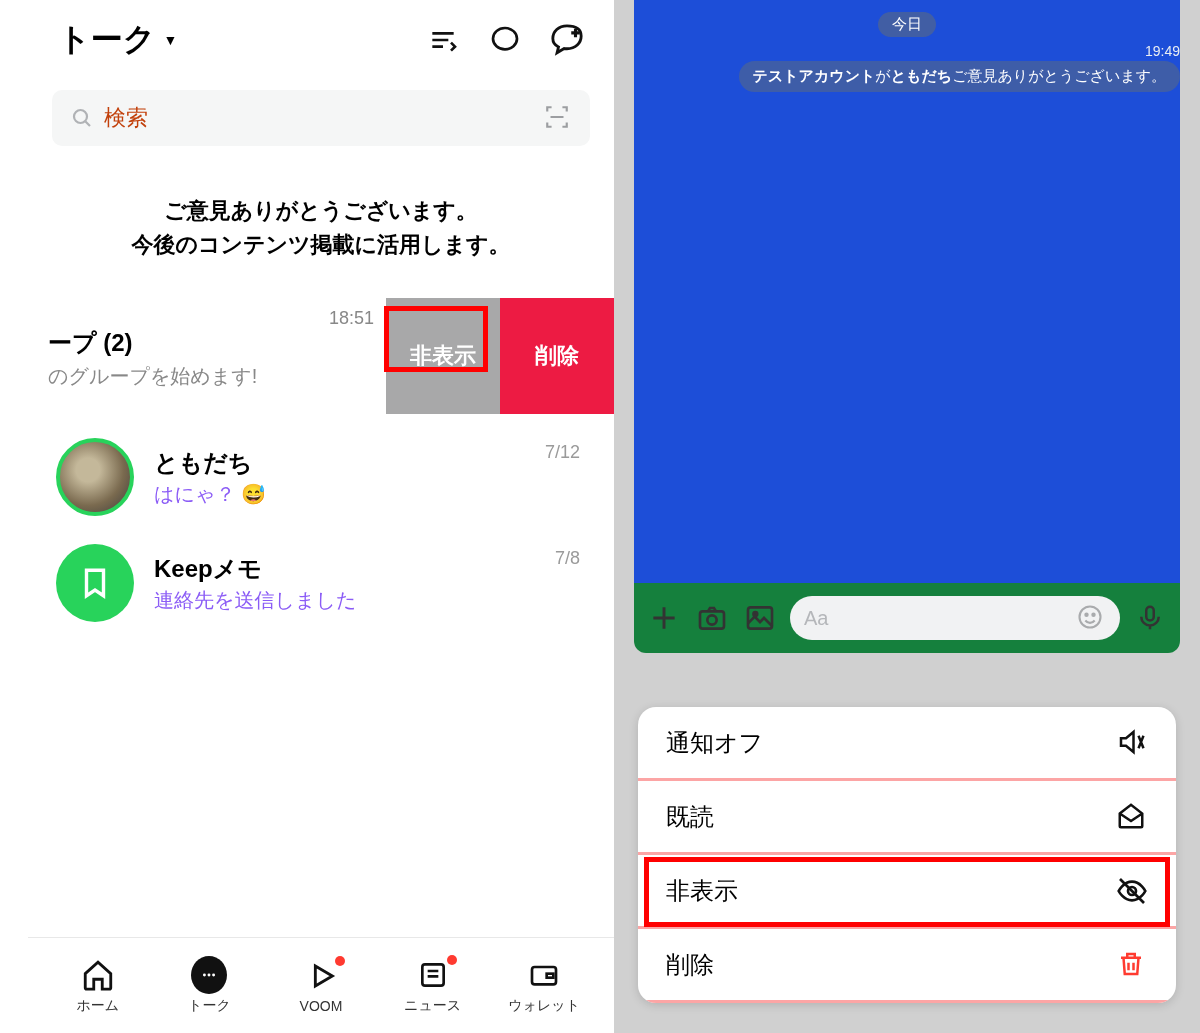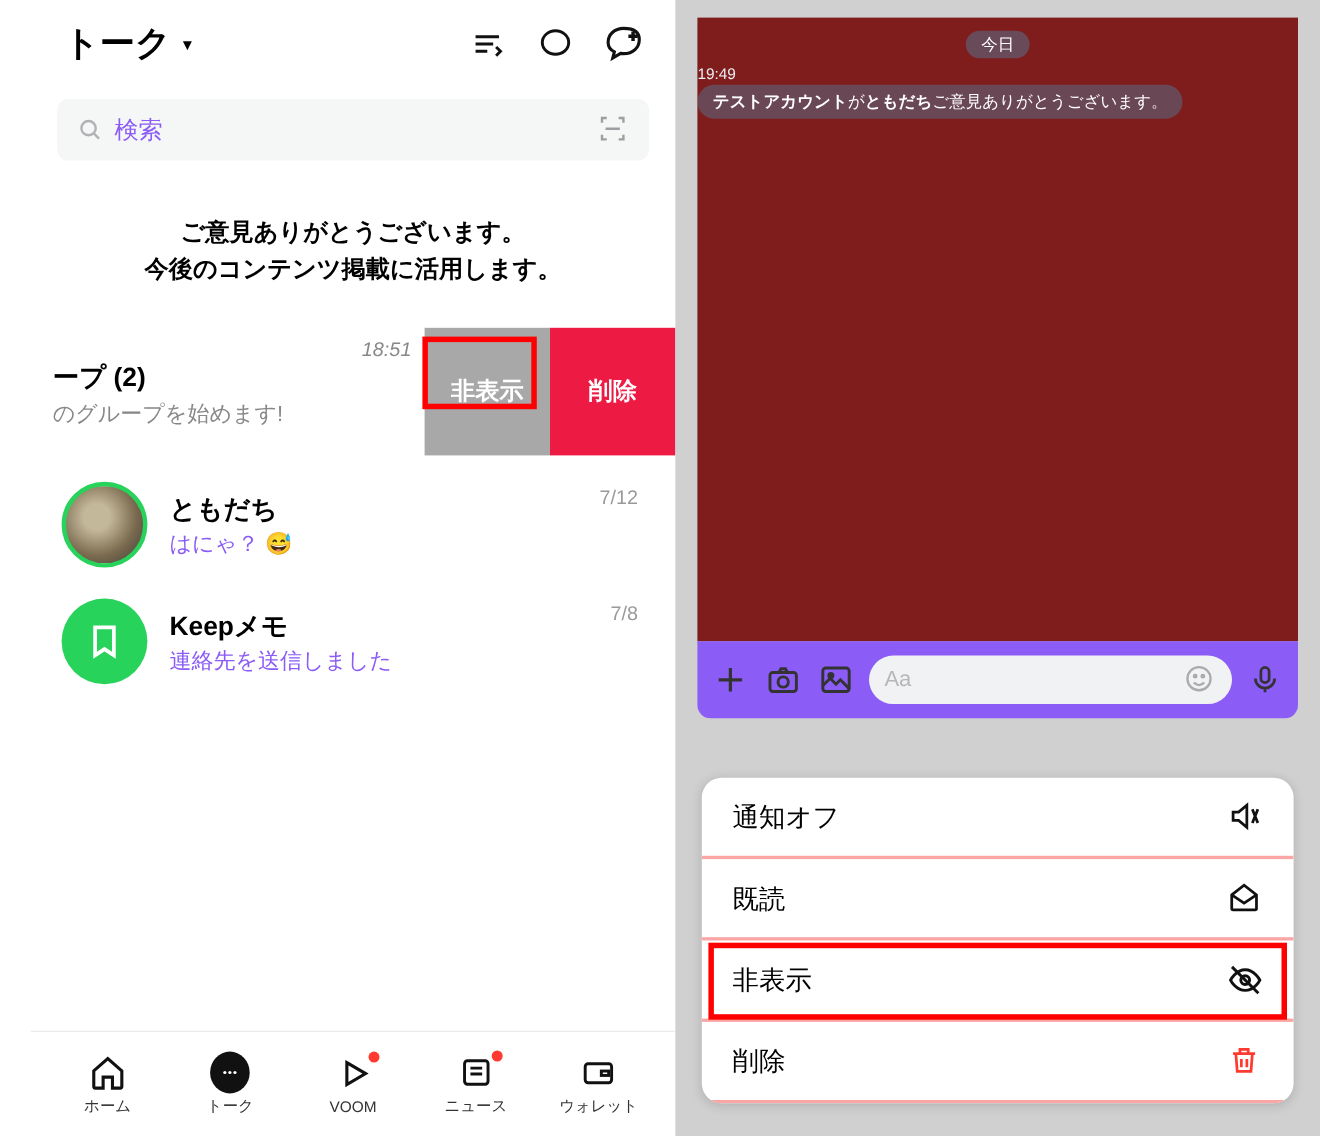--- a/index.html
+++ b/index.html
@@ -12,30 +12,30 @@
   .right-pane { width: 600px; height: 1033px; position: relative; background: #d0d0d0; }
 
   
   .l-header { display:flex; align-items:center; justify-content:space-between; padding: 18px 30px 10px 30px; }
   .l-title { font-size: 32px; font-weight: 800; display:flex; align-items:center; }
   .l-title .caret { font-size: 14px; margin-left: 8px; }
   .l-header-icons { display:flex; gap: 28px; }
   .hdr-ico { width:34px; height:34px; display:flex; align-items:center; justify-content:center; }
   .search-box { margin: 18px 24px 0 24px; height:56px; background:#f5f6f6; border-radius:10px; display:flex; align-items:center; padding:0 18px; color:#b8babc; }
   .search-box .sicon { width:24px; height:24px; margin-right:10px; }
-  .search-box .stxt { flex:1; font-size:22px; color:#8b5cf6; }
+  .search-box .stxt { flex:1; font-size:22px; color:#c2410c; }
   .scan-ico { width:28px; height:28px; }
   .feedback { text-align:center; font-size:22px; font-weight:700; margin-top:48px; line-height:1.55; }
 
   .swipe-row { position:relative; height:116px; margin-top:36px; }
   .swipe-content { position:absolute; left:0; top:0; width:580px; height:116px; display:flex; align-items:center; padding-left:0; }
   .swipe-text { flex:1; padding-left:20px; padding-top:4px; }
   .swipe-text .name { font-size:24px; font-weight:700; margin-bottom:4px; }
   .swipe-text .msg { font-size:20px; color:#888; }
-  .swipe-time { position:absolute; right:240px; top:10px; font-size:18px; color:#888;font-style:italic; }
+  .swipe-time { position:absolute; right:240px; top:10px; font-size:18px; color:#888; }
   .swipe-actions { position:absolute; right:0; top:0; height:116px; display:flex; }
   .act-hide   { width:114px; background:#a8a8a9; color:#fff; font-size:22px; font-weight:600; display:flex; align-items:center; justify-content:center; }
   .act-delete { width:114px; background:#ed1b43; color:#fff; font-size:22px; font-weight:600; display:flex; align-items:center; justify-content:center; }
   .red-box-left { position:absolute; border:5px solid #ff0000; }
 
   .chat-row { display:flex; align-items:center; padding:14px 28px; position:relative; }
   .avatar { width:78px; height:78px; border-radius:50%; flex-shrink:0; margin-right:20px; position:relative; }
   .avatar.friend { background: radial-gradient(circle at 40% 40%, #c4b89a 20%, #7a6a4f 60%, #3c3c3c 100%); border:4px solid #28d35b; }
   .avatar.keep { background:#28d35b; display:flex; align-items:center; justify-content:center; }
   .chat-info .name { font-size:24px; font-weight:700; margin-bottom:2px; }
@@ -43,28 +43,28 @@
   .chat-date { position:absolute; right:34px; top:18px; font-size:18px; color:#9a9a9a; }
 
   .tabbar { position:absolute; left:0; right:0; bottom:0; height:96px; border-top:1px solid #e8e8e8; display:flex; justify-content:space-around; align-items:center; padding:0 14px; background:#fff; }
   .tab { display:flex; flex-direction:column; align-items:center; gap:4px; width:100px; position:relative; }
   .tab .ticon { width:36px; height:36px; display:flex; align-items:center; justify-content:center; }
   .tab .tlabel { font-size:14px; color:#333; }
   .tab.active .ticon-bg { background:#111; border-radius:50%; width:38px; height:38px; display:flex; align-items:center; justify-content:center; }
   .dot { position:absolute; top:-2px; right:26px; width:10px; height:10px; background:#ff3a30; border-radius:50%; }
 
   
-  .chat-screen { position:absolute; left:20px; right:20px; top:0; bottom:380px; background:#7f1d1d; border-radius:0 0 12px 12px; overflow:hidden;margin-top:16px; }
+  .chat-screen { position:absolute; left:20px; right:20px; top:0; bottom:380px; background:#1d4ed8; border-radius:0 0 12px 12px; overflow:hidden; }
   .date-pill { margin:12px auto 6px auto; background:rgba(90,105,130,.6); color:#fff; font-size:15px; padding:3px 14px; border-radius:14px; width:fit-content; }
-  .sys-msg-wrap { text-align:left; }
+  .sys-msg-wrap { text-align:right; }
   .sys-time { color:#e9edf3; font-size:14px; margin-bottom:2px; }
   .sys-msg { display:inline-block; background:rgba(90,105,130,.55); color:#fff; font-size:15px; padding:6px 14px; border-radius:16px; }
   .sys-msg b { font-weight:700; }
 
-  .chat-input { position:absolute; left:20px; right:20px; bottom:380px; height:70px; background:#8b5cf6; display:flex; align-items:center; padding:0 12px; gap:12px; border-radius:0 0 12px 12px; }
+  .chat-input { position:absolute; left:20px; right:20px; bottom:380px; height:70px; background:#15803d; display:flex; align-items:center; padding:0 12px; gap:12px; border-radius:0 0 12px 12px; }
   .chat-screen { bottom:450px; border-radius:0; }
   .chat-input { bottom:380px; }
   .ci-ico { width:36px; height:36px; display:flex; align-items:center; justify-content:center; }
   .ci-field { flex:1; height:44px; background:#f1f2f3; border-radius:22px; display:flex; align-items:center; padding:0 14px; color:#b5b7ba; font-size:20px; }
   .ci-smile { width:30px; height:30px; margin-left:auto; }
 
   .action-sheet { position:absolute; left:24px; right:24px; bottom:30px; background:#fff; border-radius:18px; overflow:hidden; box-shadow:0 2px 10px rgba(0,0,0,.15); }
   .as-row { height:74px; display:flex; align-items:center; justify-content:space-between; padding:0 28px; font-size:24px; border-bottom:3px solid #fca5a5; position:relative; }
   .as-row:last-child { border-bottom:none; color:#ff3b30; }
   .as-ico { width:32px; height:32px; }

